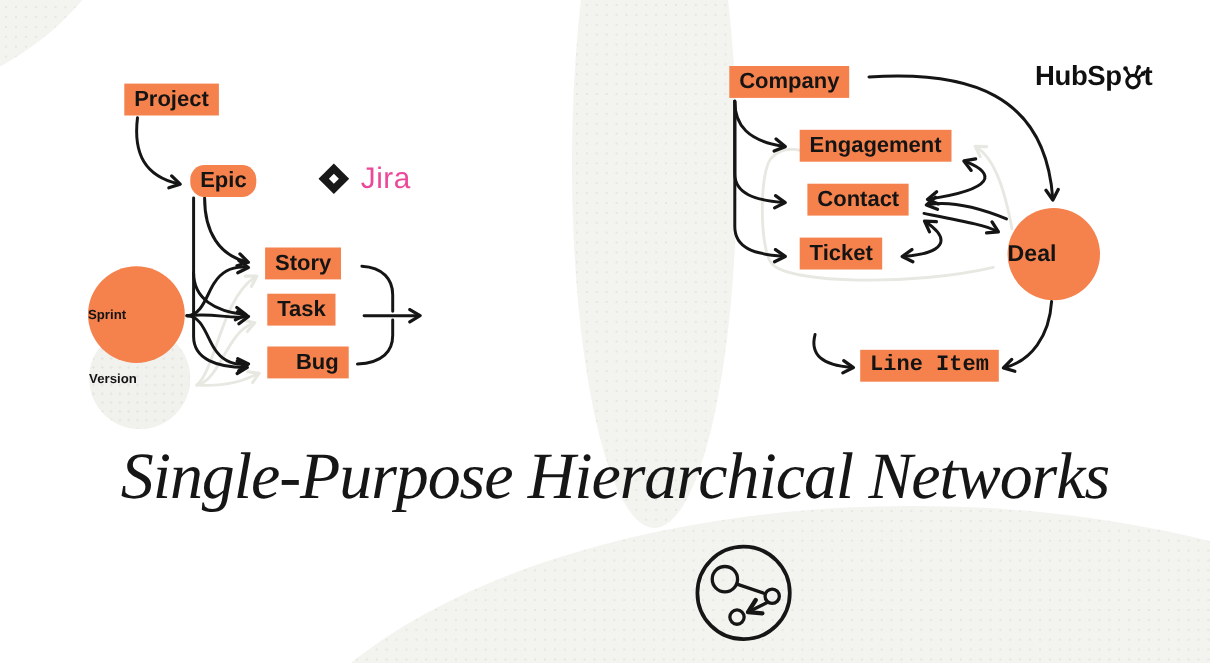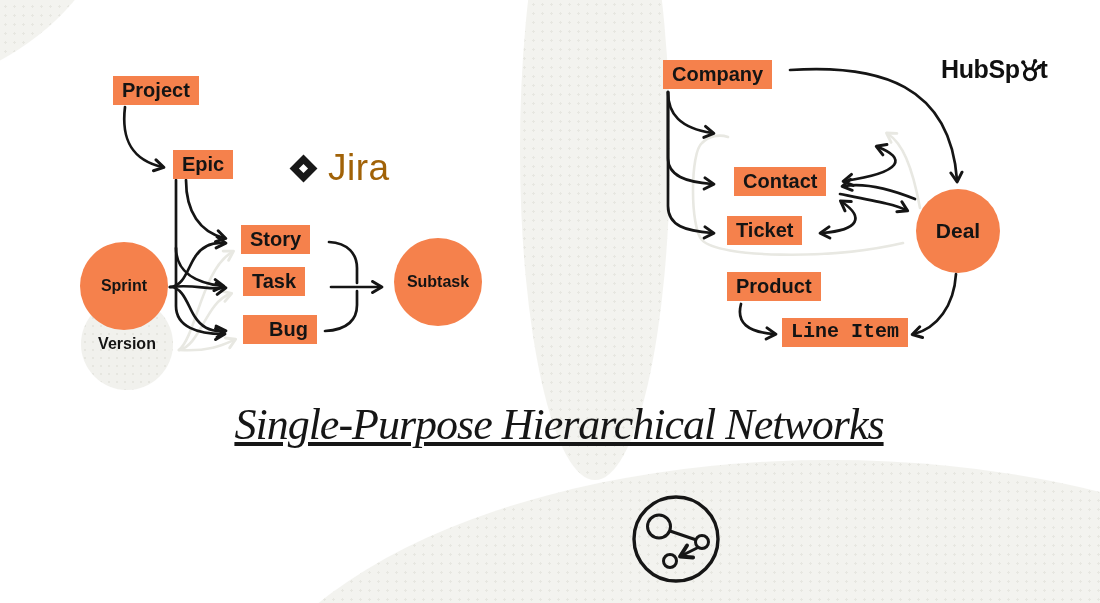--- a/index.html
+++ b/index.html
@@ -14,39 +14,39 @@
       background-image:radial-gradient(#E7E7E1 1px, rgba(0,0,0,0) 1.2px);
       background-size:9px 9px;}
   .bg-corner{left:-440px;top:-340px;width:560px;height:440px;}
   .bg-mid{left:520px;top:-180px;width:150px;height:660px;}
   .bg-bottom{left:230px;top:460px;width:1200px;height:600px;}
   
   svg.layer{position:absolute;left:0;top:0;}
   .faint-layer{z-index:1;}
   .ink-layer{z-index:3;}
   
-  .circle-node{position:absolute;border-radius:50%;display:flex;align-items:center;justify-content:center;z-index:2;}
+  .circle-node{position:absolute;border-radius:50%;display:flex;align-items:center;z-index:2;}
   .circle-node.orange{background:var(--orange,#F5814C);}
   .circle-node.gray{background:#F1F1ED;
       background-image:radial-gradient(#E6E6E0 1px, rgba(0,0,0,0) 1.2px);background-size:8px 8px;}
-  .circle-label{font-weight:bold;color:#141414;font-size:16px;white-space:nowrap;}
+  .circle-label{font-weight:bold;color:#141414;font-size:12px;white-space:nowrap;}
   
   .nb{position:absolute;z-index:4;background:var(--orange,#F5814C);
       color:#141414;font-weight:bold;font-size:20px;line-height:1.1;
       padding:3px 9px 4px;white-space:nowrap;}
   
   .jira-logo{position:absolute;left:288px;top:147px;z-index:4;display:flex;align-items:center;gap:9px;}
-  .jira-word{font-size:37px;font-weight:500;color:#a16207;letter-spacing:0.5px;}
+  .jira-word{font-size:27px;font-weight:500;color:#ec4899;letter-spacing:0.5px;}
   .hubspot-logo{position:absolute;left:941px;top:55px;z-index:4;display:flex;align-items:flex-end;
       font-size:25px;font-weight:800;color:#101010;letter-spacing:-0.4px;}
   .hubspot-logo svg{margin:-6px -1px 0 0;}
   
   .title{position:absolute;left:0;right:0;top:399px;z-index:5;text-align:center;
       font-family:"Liberation Serif",serif;font-style:italic;font-weight:500;
-      font-size:44px;letter-spacing:-1px;color:#161616;padding-left:18px;text-decoration:underline;}
+      font-size:60px;letter-spacing:-1px;color:#161616;padding-left:18px;}
   
   .net-icon{position:absolute;left:629px;top:492px;width:94px;height:94px;z-index:5;}
 </style>
 </head>
 <body>
 
 <div class="canvas">
 
   <div class="bg bg-corner"></div>
   <div class="bg bg-mid"></div>
@@ -65,23 +65,20 @@
       <path d="M920,208 C912,165 902,143 888,134" marker-end="url(#ahf)"></path>
       <path d="M903,243 C830,260 718,258 702,240 C690,228 690,152 702,143 C709,136 719,134 728,137"></path>
     </g>
   </svg>
 
   <div class="circle-node gray" style="left:81px;top:298px;width:92px;height:92px;">
     <span class="circle-label">Version</span>
   </div>
   <div class="circle-node orange" style="left:80px;top:242px;width:88px;height:88px;">
     <span class="circle-label">Sprint</span>
-  </div>
-  <div class="circle-node orange" style="left:394px;top:238px;width:88px;height:88px;">
-    <span class="circle-label">Subtask</span>
   </div>
   <div class="circle-node orange" style="left:916px;top:189px;width:84px;height:84px;">
     <span class="circle-label" style="font-size:21px;">Deal</span>
   </div>
 
   <svg class="layer ink-layer" width="1100" height="603" viewBox="0 0 1100 603">
     <defs>
       <marker id="ah" viewBox="0 0 12 12" refX="8" refY="6" markerWidth="5.5" markerHeight="5.5" orient="auto-start-reverse">
         <path d="M2,1.5 L9.5,6 L2,10.5" fill="none" stroke="#151515" stroke-width="2.4" stroke-linecap="round" stroke-linejoin="round"></path>
       </marker>
@@ -106,29 +103,29 @@
       <path d="M878,147 C906,158 904,172 845,181" marker-start="url(#ah)" marker-end="url(#ah)"></path>
       <path d="M840,194 C880,202 896,205 906,210" marker-end="url(#ah)"></path>
       <path d="M915,199 C888,188 862,183 844,186" marker-end="url(#ah)"></path>
       <path d="M842,202 C864,217 860,230 822,233" marker-start="url(#ah)" marker-end="url(#ah)"></path>
       <path d="M741,304 C736,323 748,332 774,334" marker-end="url(#ah)"></path>
       <path d="M956,274 C954,306 937,328 914,334" marker-end="url(#ah)"></path>
     </g>
   </svg>
 
   <div class="nb" style="left:113px;top:76px;">Project</div>
-  <div class="nb" style="left:173px;top:150px;">Epic</div>
+  <div class="nb" style="left:173px;top:150px;border-radius:13px;">Epic</div>
   <div class="nb" style="left:241px;top:225px;">Story</div>
   <div class="nb" style="left:243px;top:267px;">Task</div>
   <div class="nb" style="left:243px;top:315px;padding-left:26px;">Bug</div>
 
   <div class="nb" style="left:663px;top:60px;">Company</div>
+  <div class="nb" style="left:727px;top:118px;">Engagement</div>
   <div class="nb" style="left:734px;top:167px;">Contact</div>
   <div class="nb" style="left:727px;top:216px;">Ticket</div>
-  <div class="nb" style="left:727px;top:272px;">Product</div>
   <div class="nb" style="left:782px;top:318px;font-family:Liberation Mono, monospace;">Line Item</div>
 
   <div class="jira-logo">
     <svg width="31" height="31" viewBox="0 0 30 30">
       <path d="M15,1.5 L28.5,15 L15,28.5 L1.5,15 Z" fill="#181818"></path>
       <path d="M15,10.6 L19.4,15 L15,19.4 L10.6,15 Z" fill="#ffffff"></path>
     </svg>
     <span class="jira-word">Jira</span>
   </div>
 

